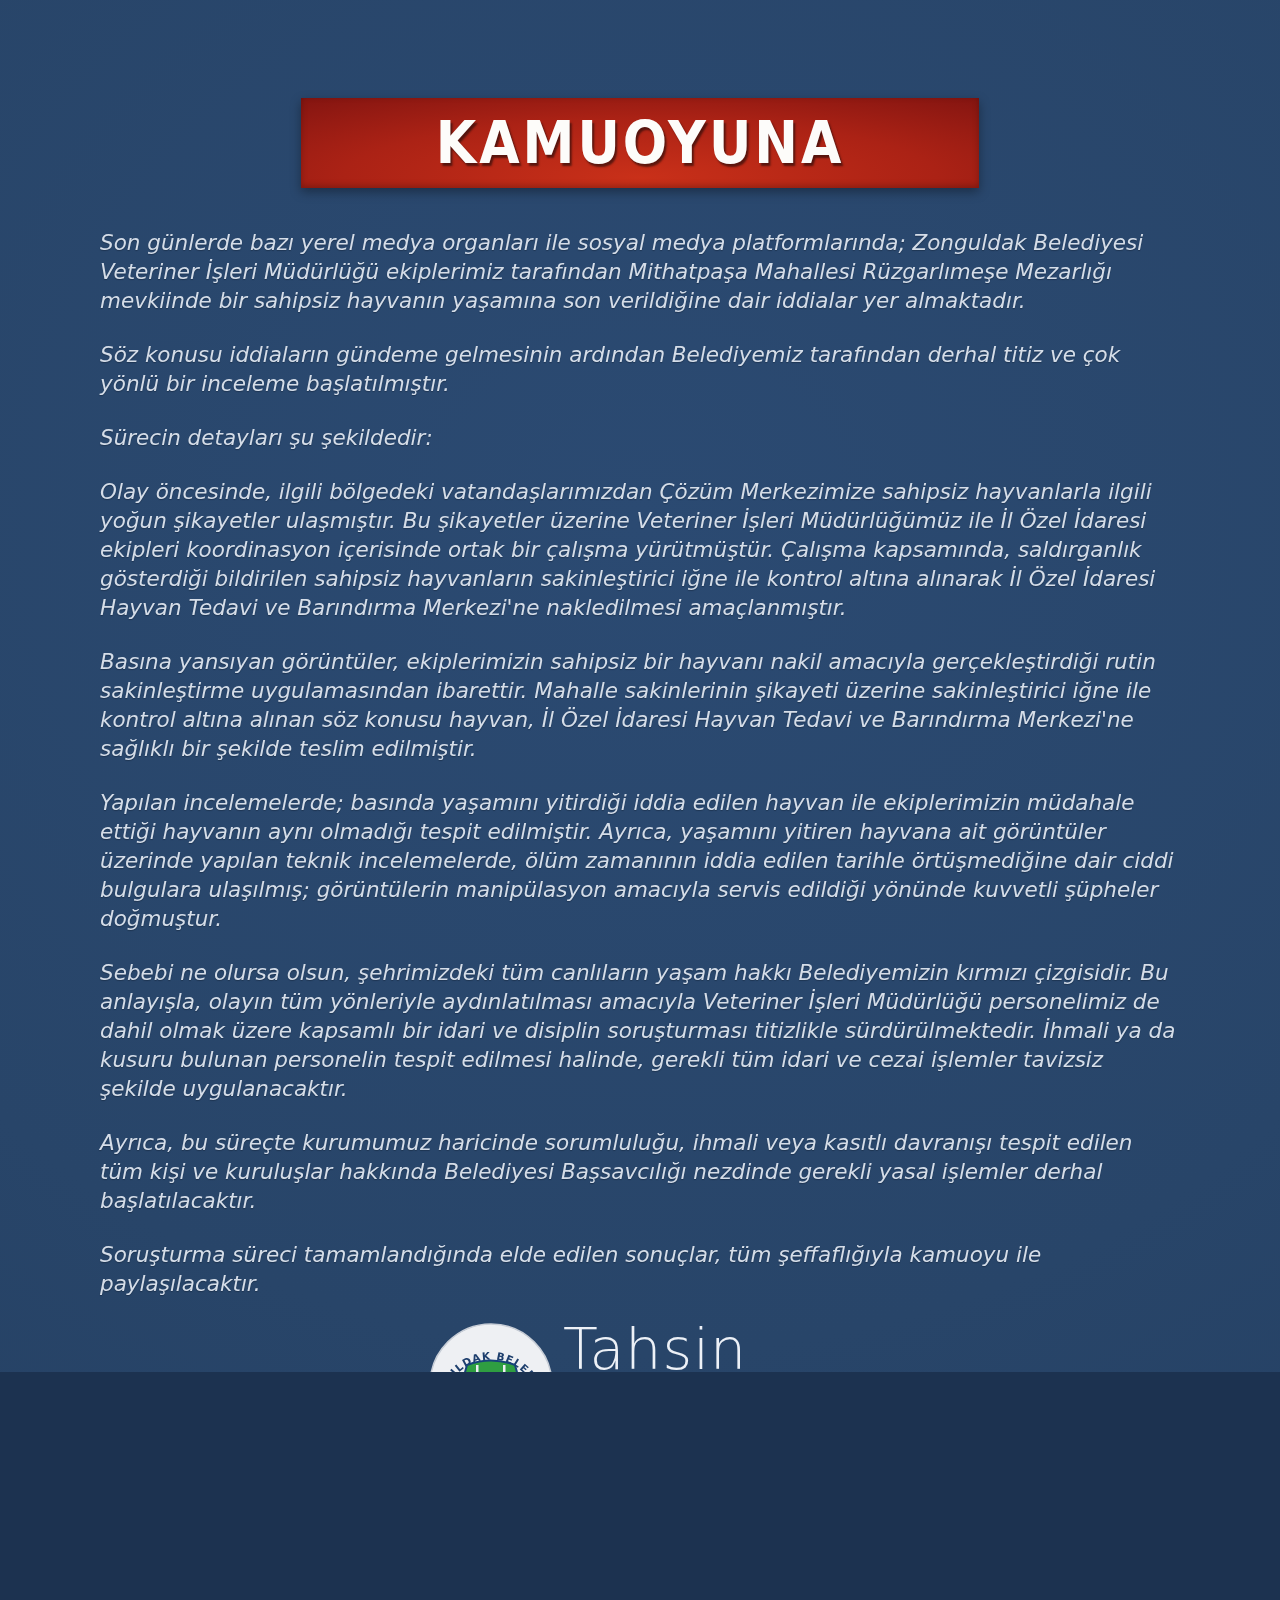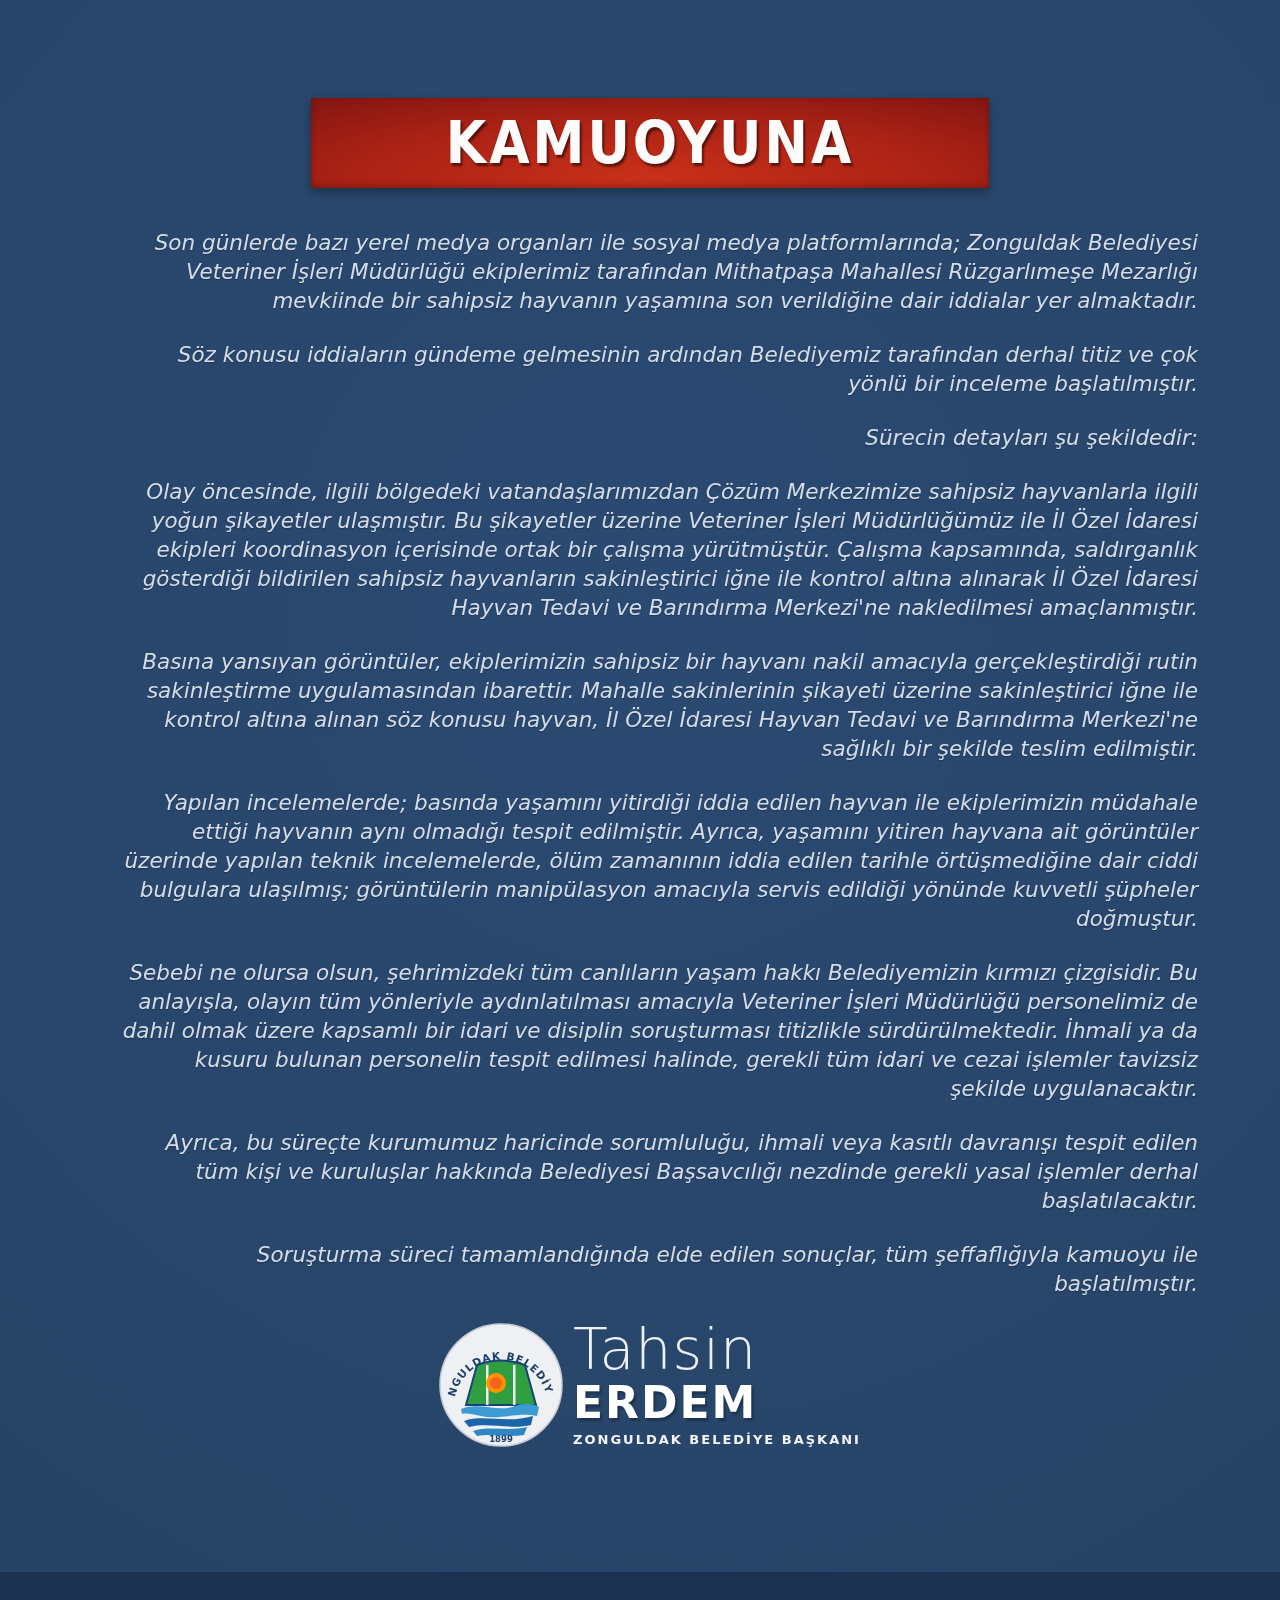--- a/index.html
+++ b/index.html
@@ -1,24 +1,23 @@
 <!DOCTYPE html>
 <html><head>
 <meta charset="utf-8">
 <style>
   * { margin:0; padding:0; box-sizing:border-box; }
   html,body { background:#1c3250; }
   .page {
     position:relative;
-    width:1280px; height:1572px;
+    width:1280px; height:1372px;
     margin:0 auto;
     background: radial-gradient(130% 110% at 50% 38%, #2b4a72 0%, #284569 55%, #233e61 100%);
     font-family:"DejaVu Sans","Liberation Sans",sans-serif;
     overflow:hidden;
-    padding-left:20px;
   }
   .banner {
     width:678px; height:90px;
     margin:0 auto;
     position:relative; top:98px;
     display:flex; align-items:center; justify-content:center;
     background: radial-gradient(115% 170% at 50% 88%, #c93019 0%, #ab2215 38%, #7c1210 74%, #570a0c 100%);
     box-shadow: 0 4px 10px rgba(0,0,0,.35), inset 0 -2px 6px rgba(0,0,0,.25);
   }
   .banner-title {
@@ -31,21 +30,21 @@
   .content {
     position:relative; top:98px;
     margin:40px 0 0 100px;
     width:1078px;
     font-style:italic;
     font-size:21.5px;
     line-height:29px;
     color:#d5dde8;
     text-shadow:0 1px 1px rgba(10,20,35,.35);
   }
-  .content p { margin:0 0 25px 0;text-align:right; }
+  .content p { margin:0 0 25px 0; }
   .signature {
     position:relative; top:98px;
     margin-top:16px;
     display:flex; align-items:center; justify-content:center;
     gap:10px;
   }
   .logo-wrap { width:124px; height:124px; flex:0 0 auto; }
   .sig-text { display:flex; flex-direction:column; align-items:flex-start; }
   .sig-first {
     font-size:57px; font-weight:200;
@@ -76,21 +75,21 @@
 
   <div class="content">
     <p>Son günlerde bazı yerel medya organları ile sosyal medya platformlarında; Zonguldak Belediyesi Veteriner İşleri Müdürlüğü ekiplerimiz tarafından Mithatpaşa Mahallesi Rüzgarlımeşe Mezarlığı mevkiinde bir sahipsiz hayvanın yaşamına son verildiğine dair iddialar yer almaktadır.</p>
     <p>Söz konusu iddiaların gündeme gelmesinin ardından Belediyemiz tarafından derhal titiz ve çok yönlü bir inceleme başlatılmıştır.</p>
     <p>Sürecin detayları şu şekildedir:</p>
     <p>Olay öncesinde, ilgili bölgedeki vatandaşlarımızdan Çözüm Merkezimize sahipsiz hayvanlarla ilgili yoğun şikayetler ulaşmıştır. Bu şikayetler üzerine Veteriner İşleri Müdürlüğümüz ile İl Özel İdaresi ekipleri koordinasyon içerisinde ortak bir çalışma yürütmüştür. Çalışma kapsamında, saldırganlık gösterdiği bildirilen sahipsiz hayvanların sakinleştirici iğne ile kontrol altına alınarak İl Özel İdaresi Hayvan Tedavi ve Barındırma Merkezi'ne nakledilmesi amaçlanmıştır.</p>
     <p>Basına yansıyan görüntüler, ekiplerimizin sahipsiz bir hayvanı nakil amacıyla gerçekleştirdiği rutin sakinleştirme uygulamasından ibarettir. Mahalle sakinlerinin şikayeti üzerine sakinleştirici iğne ile kontrol altına alınan söz konusu hayvan, İl Özel İdaresi Hayvan Tedavi ve Barındırma Merkezi'ne sağlıklı bir şekilde teslim edilmiştir.</p>
     <p>Yapılan incelemelerde; basında yaşamını yitirdiği iddia edilen hayvan ile ekiplerimizin müdahale ettiği hayvanın aynı olmadığı tespit edilmiştir. Ayrıca, yaşamını yitiren hayvana ait görüntüler üzerinde yapılan teknik incelemelerde, ölüm zamanının iddia edilen tarihle örtüşmediğine dair ciddi bulgulara ulaşılmış; görüntülerin manipülasyon amacıyla servis edildiği yönünde kuvvetli şüpheler doğmuştur.</p>
     <p>Sebebi ne olursa olsun, şehrimizdeki tüm canlıların yaşam hakkı Belediyemizin kırmızı çizgisidir. Bu anlayışla, olayın tüm yönleriyle aydınlatılması amacıyla Veteriner İşleri Müdürlüğü personelimiz de dahil olmak üzere kapsamlı bir idari ve disiplin soruşturması titizlikle sürdürülmektedir. İhmali ya da kusuru bulunan personelin tespit edilmesi halinde, gerekli tüm idari ve cezai işlemler tavizsiz şekilde uygulanacaktır.</p>
     <p>Ayrıca, bu süreçte kurumumuz haricinde sorumluluğu, ihmali veya kasıtlı davranışı tespit edilen tüm kişi ve kuruluşlar hakkında Belediyesi Başsavcılığı nezdinde gerekli yasal işlemler derhal başlatılacaktır.</p>
-    <p>Soruşturma süreci tamamlandığında elde edilen sonuçlar, tüm şeffaflığıyla kamuoyu ile başlatılmıştır.</p>
+    <p>Soruşturma süreci tamamlandığında elde edilen sonuçlar, tüm şeffaflığıyla kamuoyu ile paylaşılacaktır.</p>
   </div>
 
   <div class="signature">
     <div class="logo-wrap">
       <svg viewBox="0 0 124 124" width="124" height="124" aria-hidden="true">
         <defs>
           <path id="arcTop" d="M 17,70 A 47,47 0 0 1 107,70" fill="none"></path>
         </defs>
 
         <circle cx="62" cy="62" r="61" fill="#eef0f3"></circle>

